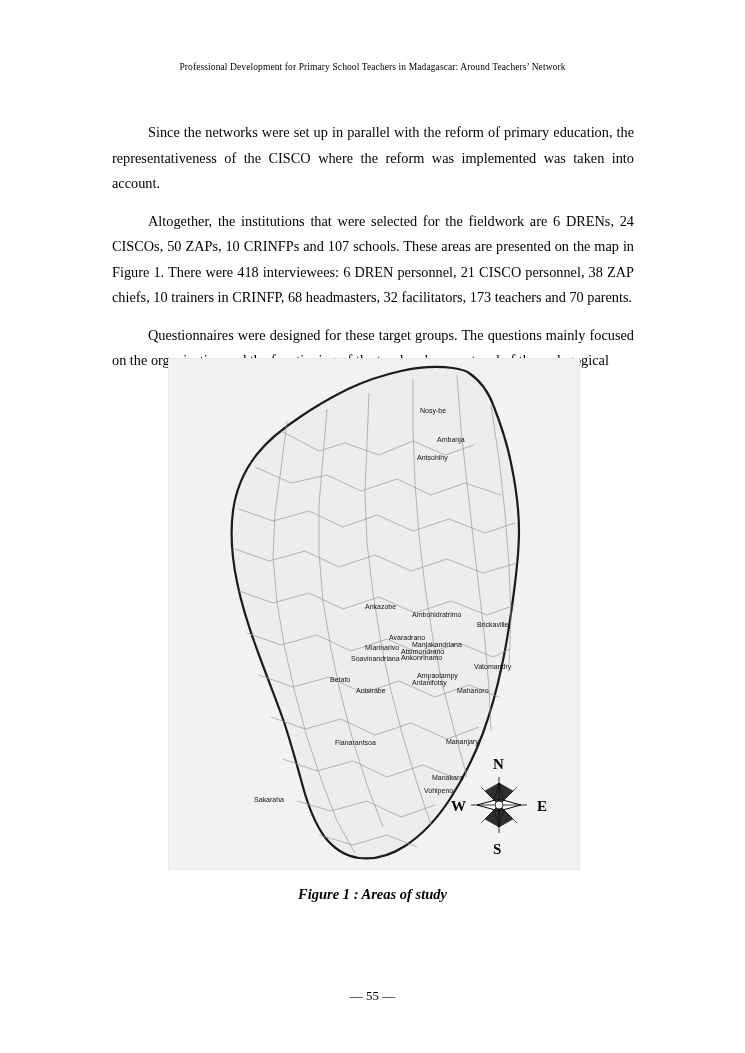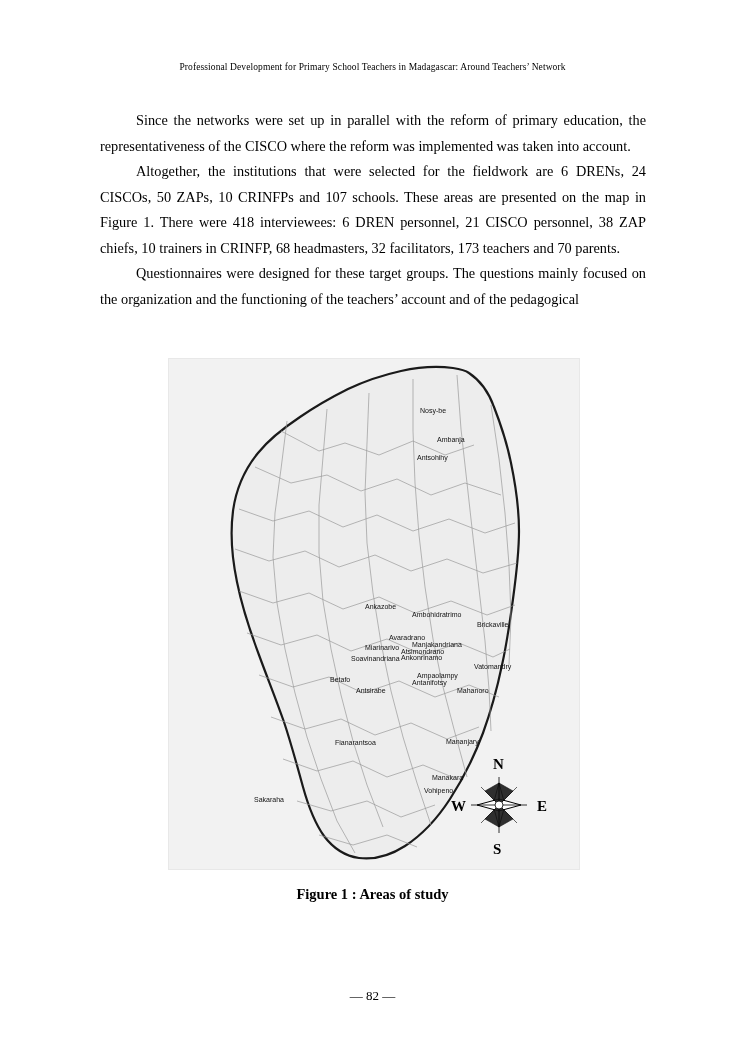--- a/index.html
+++ b/index.html
@@ -33,21 +33,21 @@
   .body-text {
     position: absolute;
     top: 108px;
     left: 100px;
     width: 546px;
     font-size: 14.3px;
     line-height: 25.5px;
     text-align: justify;
   }
   .body-text p {
-    margin: 0;
+    margin: 12px;
     text-indent: 36px;
   }
   .figure-wrap {
     position: absolute;
     top: 358px;
     left: 168px;
     width: 410px;
     height: 510px;
     background: #f2f2f2;
     border: 1px solid #e8e8e8;
@@ -57,20 +57,21 @@
     display: block;
   }
   .fig-caption {
     position: absolute;
     top: 886px;
     left: 0;
     width: 745px;
     text-align: center;
     font-size: 14.5px;
     font-weight: bold;
+    font-style: italic;
   }
   .page-number {
     position: absolute;
     top: 988px;
     left: 0;
     width: 745px;
     text-align: center;
     font-size: 13px;
   }
   .map-label {
@@ -188,15 +189,15 @@
         <text class="compass-letter" x="324" y="410">N</text>
         <text class="compass-letter" x="324" y="495">S</text>
         <text class="compass-letter" x="368" y="452">E</text>
         <text class="compass-letter" x="282" y="452">W</text>
       </g>
     </svg>
   </div>
 
   <div class="fig-caption">Figure 1 : Areas of study</div>
 
-  <div class="page-number">— 82 —</div>
+  <div class="page-number">— 55 —</div>
 
 </div>
 
 </body></html>

